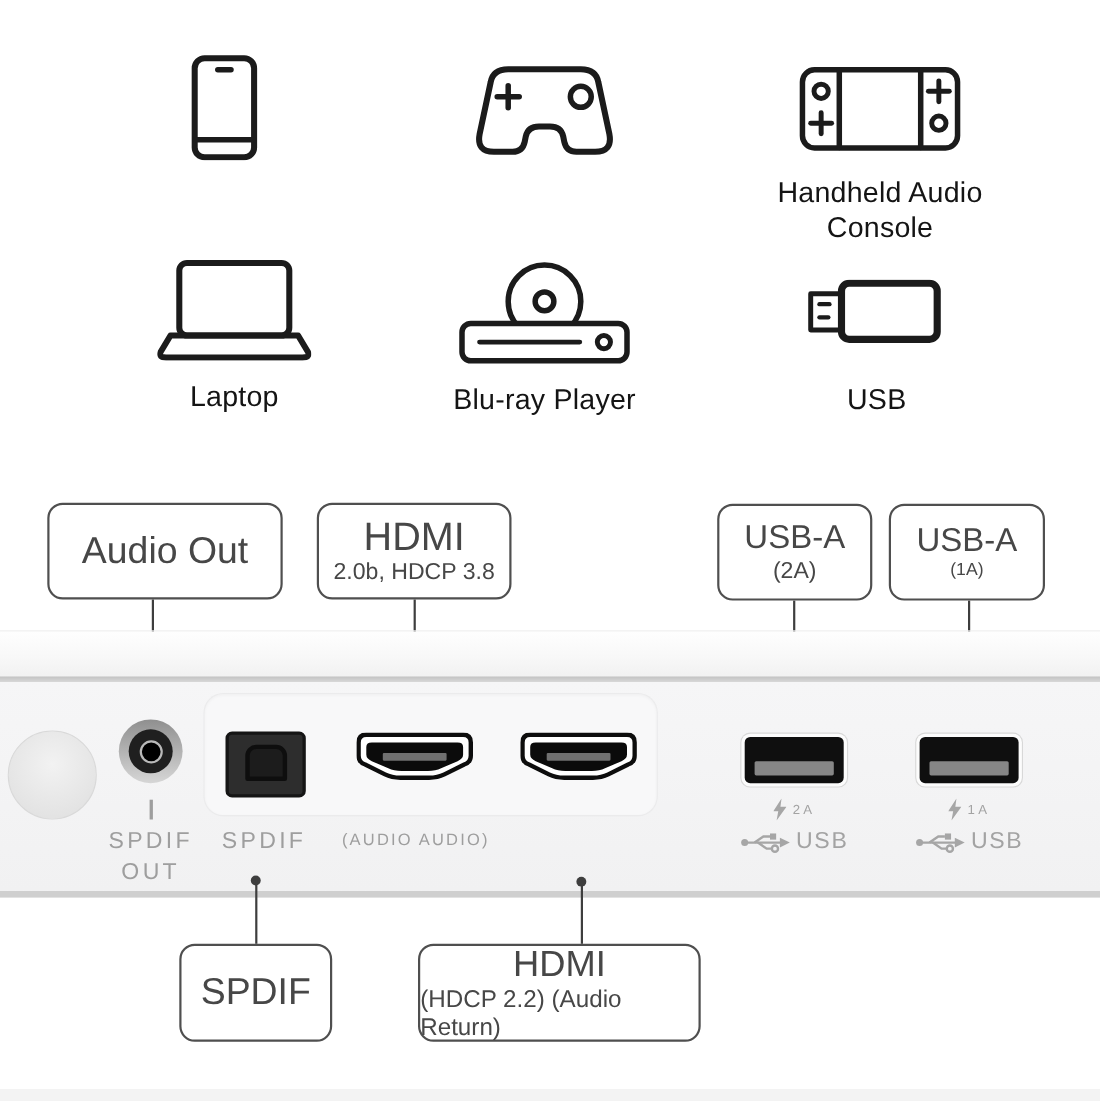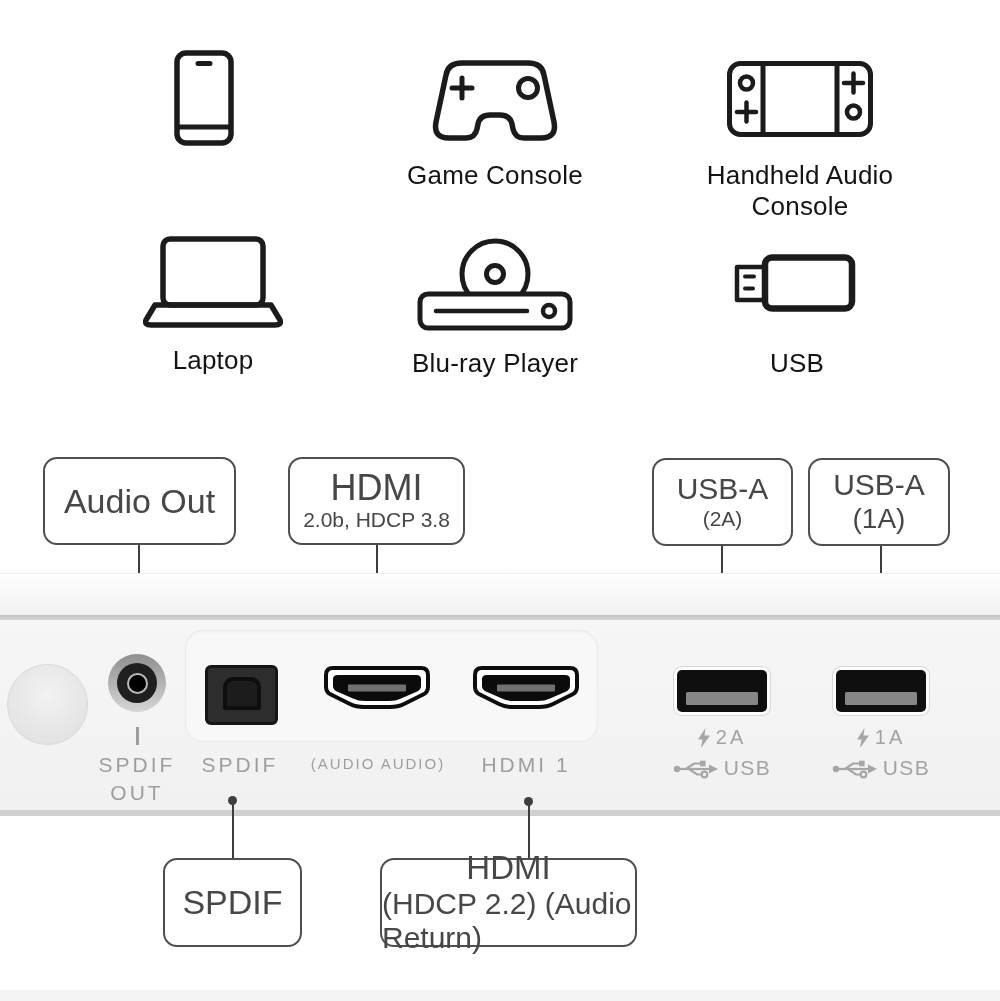--- a/index.html
+++ b/index.html
@@ -59,21 +59,21 @@
   .usbport .tab{position:absolute;left:9px;right:9px;top:22px;height:13px;background:#868686;
                 border-radius:1.5px;}
 
   .tick{position:absolute;left:136px;top:727px;width:3px;height:18px;background:#9e9e9e;}
 
   .plabel{position:absolute;color:#9e9e9e;text-align:center;font-size:21px;letter-spacing:3px;}
   .plabel .sub{font-size:15px;letter-spacing:2px;margin-top:4px;}
   .pl-line{line-height:28px;}
 
   .power-row{display:flex;align-items:center;justify-content:center;gap:6px;
-             font-size:20px;letter-spacing:3px;color:#a3a3a3;}
+             font-size:12px;letter-spacing:3px;color:#a3a3a3;}
   .usb-row{display:flex;align-items:center;justify-content:center;gap:5px;margin-top:7px;
            font-size:21px;letter-spacing:1.5px;color:#a3a3a3;}
 </style>
 </head>
 <body>
 
 <div class="stage">
 
   <svg class="abs" style="left:173px;top:50px" width="62" height="96" viewBox="0 0 62 96">
     <g fill="none" stroke="#1b1b1b" stroke-width="5.5" stroke-linecap="round" stroke-linejoin="round">
@@ -84,21 +84,20 @@
   </svg>
 
   <svg class="abs" style="left:429px;top:58px" width="132" height="86" viewBox="0 0 132 86">
     <g fill="none" stroke="#1b1b1b" stroke-width="5.5" stroke-linecap="round" stroke-linejoin="round">
       <path d="M33,5 H99 Q113,5 115,17 L125,64 Q128,80 112,80 H95 Q86,80 84,71 L83,66 Q81,57 71,57 H61 Q51,57 49,66 L48,71 Q46,80 37,80 H20 Q4,80 7,64 L17,17 Q19,5 33,5 Z"></path>
       <line x1="23" y1="30" x2="43" y2="30" stroke-width="5"></line>
       <line x1="33" y1="20" x2="33" y2="40" stroke-width="5"></line>
       <circle cx="99" cy="30" r="9.5" stroke-width="5"></circle>
     </g>
   </svg>
-  <div class="dev-label" style="left:395px;top:160px;width:200px">Game Console</div>
 
   <svg class="abs" style="left:726px;top:60px" width="148" height="78" viewBox="0 0 148 78">
     <g fill="none" stroke="#1b1b1b" stroke-width="5" stroke-linecap="round" stroke-linejoin="round">
       <rect x="3.5" y="3.5" width="141" height="71" rx="11"></rect>
       <line x1="37" y1="4" x2="37" y2="74"></line>
       <line x1="111" y1="4" x2="111" y2="74"></line>
       <circle cx="20.5" cy="23" r="6.5" stroke-width="4.5"></circle>
       <line x1="11" y1="52" x2="30" y2="52" stroke-width="4.5"></line>
       <line x1="20.5" y1="42.5" x2="20.5" y2="61.5" stroke-width="4.5"></line>
       <line x1="118" y1="23" x2="137" y2="23" stroke-width="4.5"></line>
@@ -142,37 +141,37 @@
 
   <div class="leader" style="left:376px;top:545px;height:103px"></div>
   <div class="dot" style="left:372px;top:646px"></div>
 
   <div class="leader" style="left:721px;top:546px;height:102px"></div>
   <div class="dot" style="left:717px;top:646px"></div>
 
   <div class="leader" style="left:880px;top:546px;height:102px"></div>
   <div class="dot" style="left:876px;top:646px"></div>
 
-  <div class="callout" style="left:43px;top:457px;width:193px;height:88px">
+  <div class="callout" style="left:43px;top:457px;width:214px;height:88px">
     <div class="t1" style="font-size:34px">Audio Out</div>
   </div>
 
   <div class="callout" style="left:288px;top:457px;width:177px;height:88px">
     <div class="t1" style="font-size:36px;line-height:36px">HDMI</div>
     <div class="t2" style="font-size:21px">2.0b, HDCP 3.8</div>
   </div>
 
   <div class="callout" style="left:652px;top:458px;width:141px;height:88px">
     <div class="t1" style="font-size:30px;line-height:32px">USB-A</div>
     <div class="t2" style="font-size:21px">(2A)</div>
   </div>
 
   <div class="callout" style="left:808px;top:458px;width:142px;height:88px">
     <div class="t1" style="font-size:30px;line-height:32px">USB-A</div>
-    <div class="t2" style="font-size:28px">(1A)</div>
+    <div class="t2" style="font-size:16px">(1A)</div>
   </div>
 
   <div class="panel-chamfer"></div>
   <div class="panel-edge"></div>
   <div class="panel-face"></div>
   <div class="panel-bottom"></div>
   <div class="recess"></div>
 
   <div class="knob"></div>
 
@@ -212,23 +211,20 @@
   </div>
 
   <div class="plabel" style="left:160px;top:751px;width:160px">
     <div class="pl-line">SPDIF</div>
   </div>
 
   <div class="plabel" style="left:298px;top:751px;width:160px">
     <div class="sub">(AUDIO AUDIO)</div>
   </div>
 
-  <div class="plabel" style="left:446px;top:751px;width:160px">
-    <div class="pl-line">HDMI 1</div>
-  </div>
 
   <div class="plabel" style="left:647px;top:726px;width:150px">
     <div class="power-row">
       <svg width="12" height="20" viewBox="0 0 12 20">
           <polygon points="7.5,0 0,11.5 4.5,11.5 3,20 12,7.5 6.5,7.5" fill="#a6a6a6"></polygon>
         </svg>
       <span>2A</span>
     </div>
     <div class="usb-row">
       <svg width="46" height="24" viewBox="0 0 46 24">
@@ -274,17 +270,17 @@
 
   <div class="dot" style="left:524px;top:797px"></div>
   <div class="leader" style="left:528px;top:801px;height:57px"></div>
 
   <div class="callout" style="left:163px;top:858px;width:139px;height:89px">
     <div class="t1" style="font-size:34px">SPDIF</div>
   </div>
 
   <div class="callout" style="left:380px;top:858px;width:257px;height:89px">
     <div class="t1" style="font-size:33px;line-height:34px">HDMI</div>
-    <div class="t2" style="font-size:30px">(HDCP 2.2) (Audio Return)</div>
+    <div class="t2" style="font-size:22px">(HDCP 2.2) (Audio Return)</div>
   </div>
 
   <div class="page-strip"></div>
 </div>
 
 </body></html>

